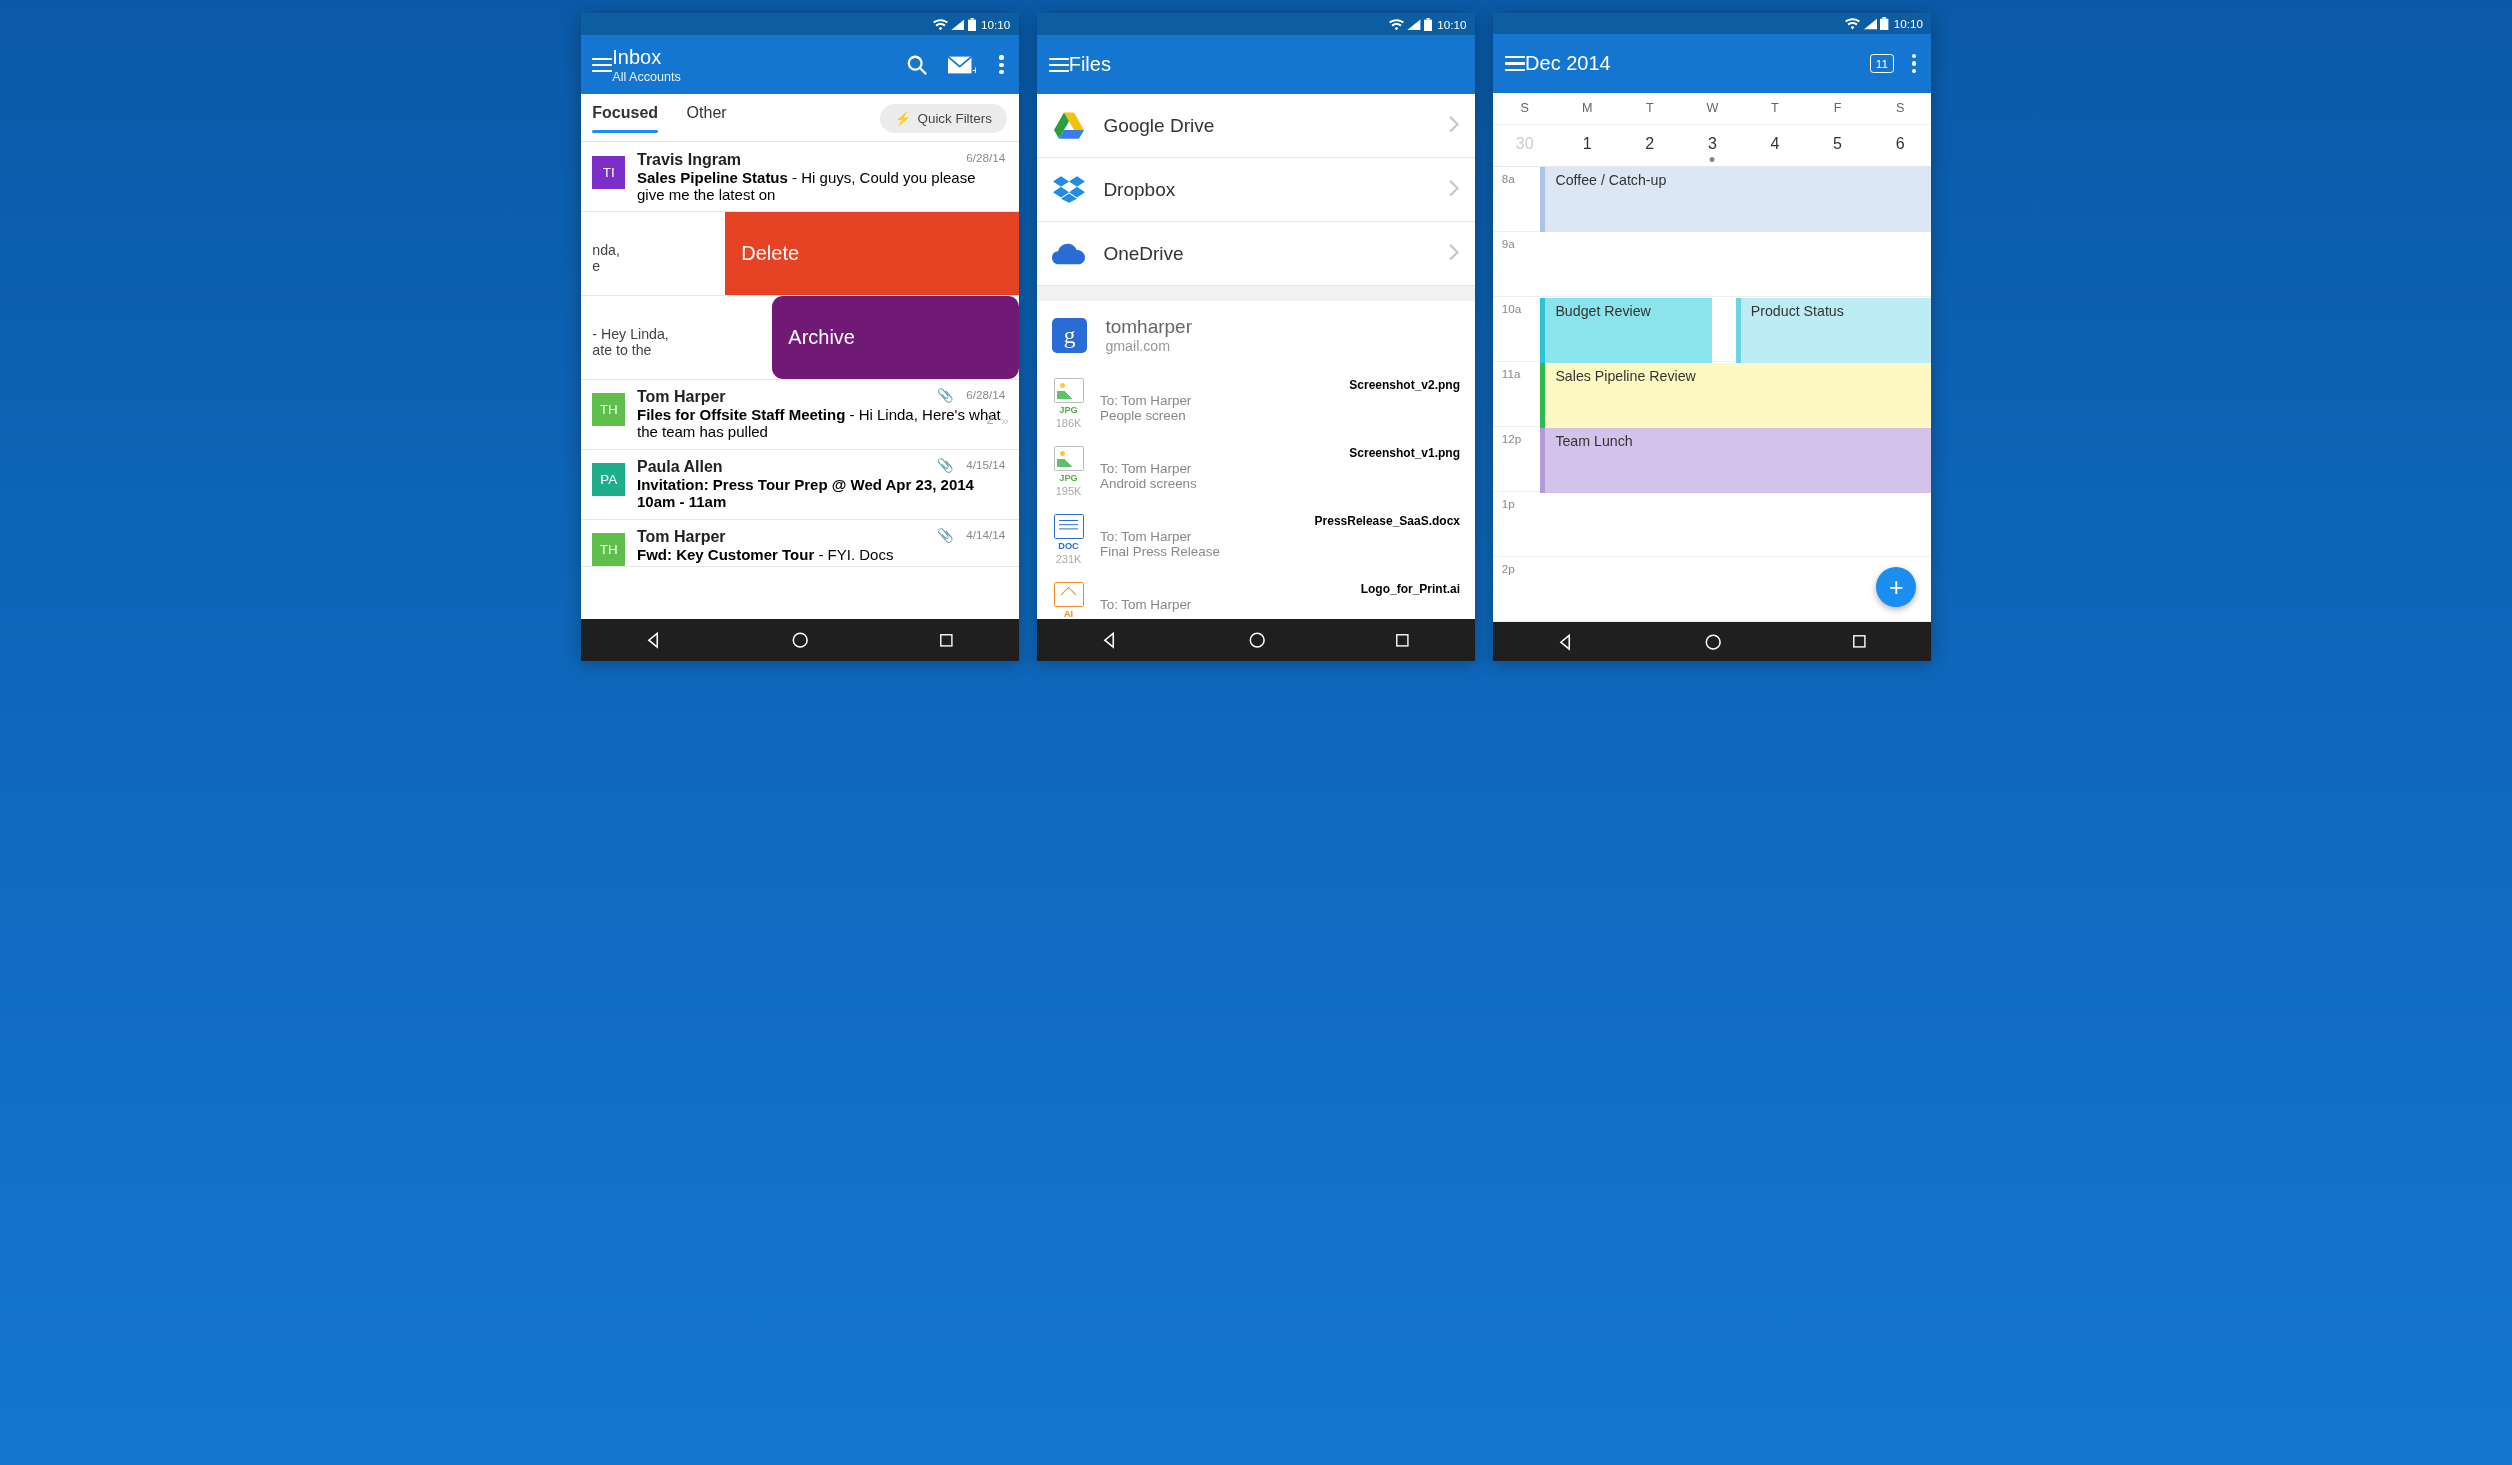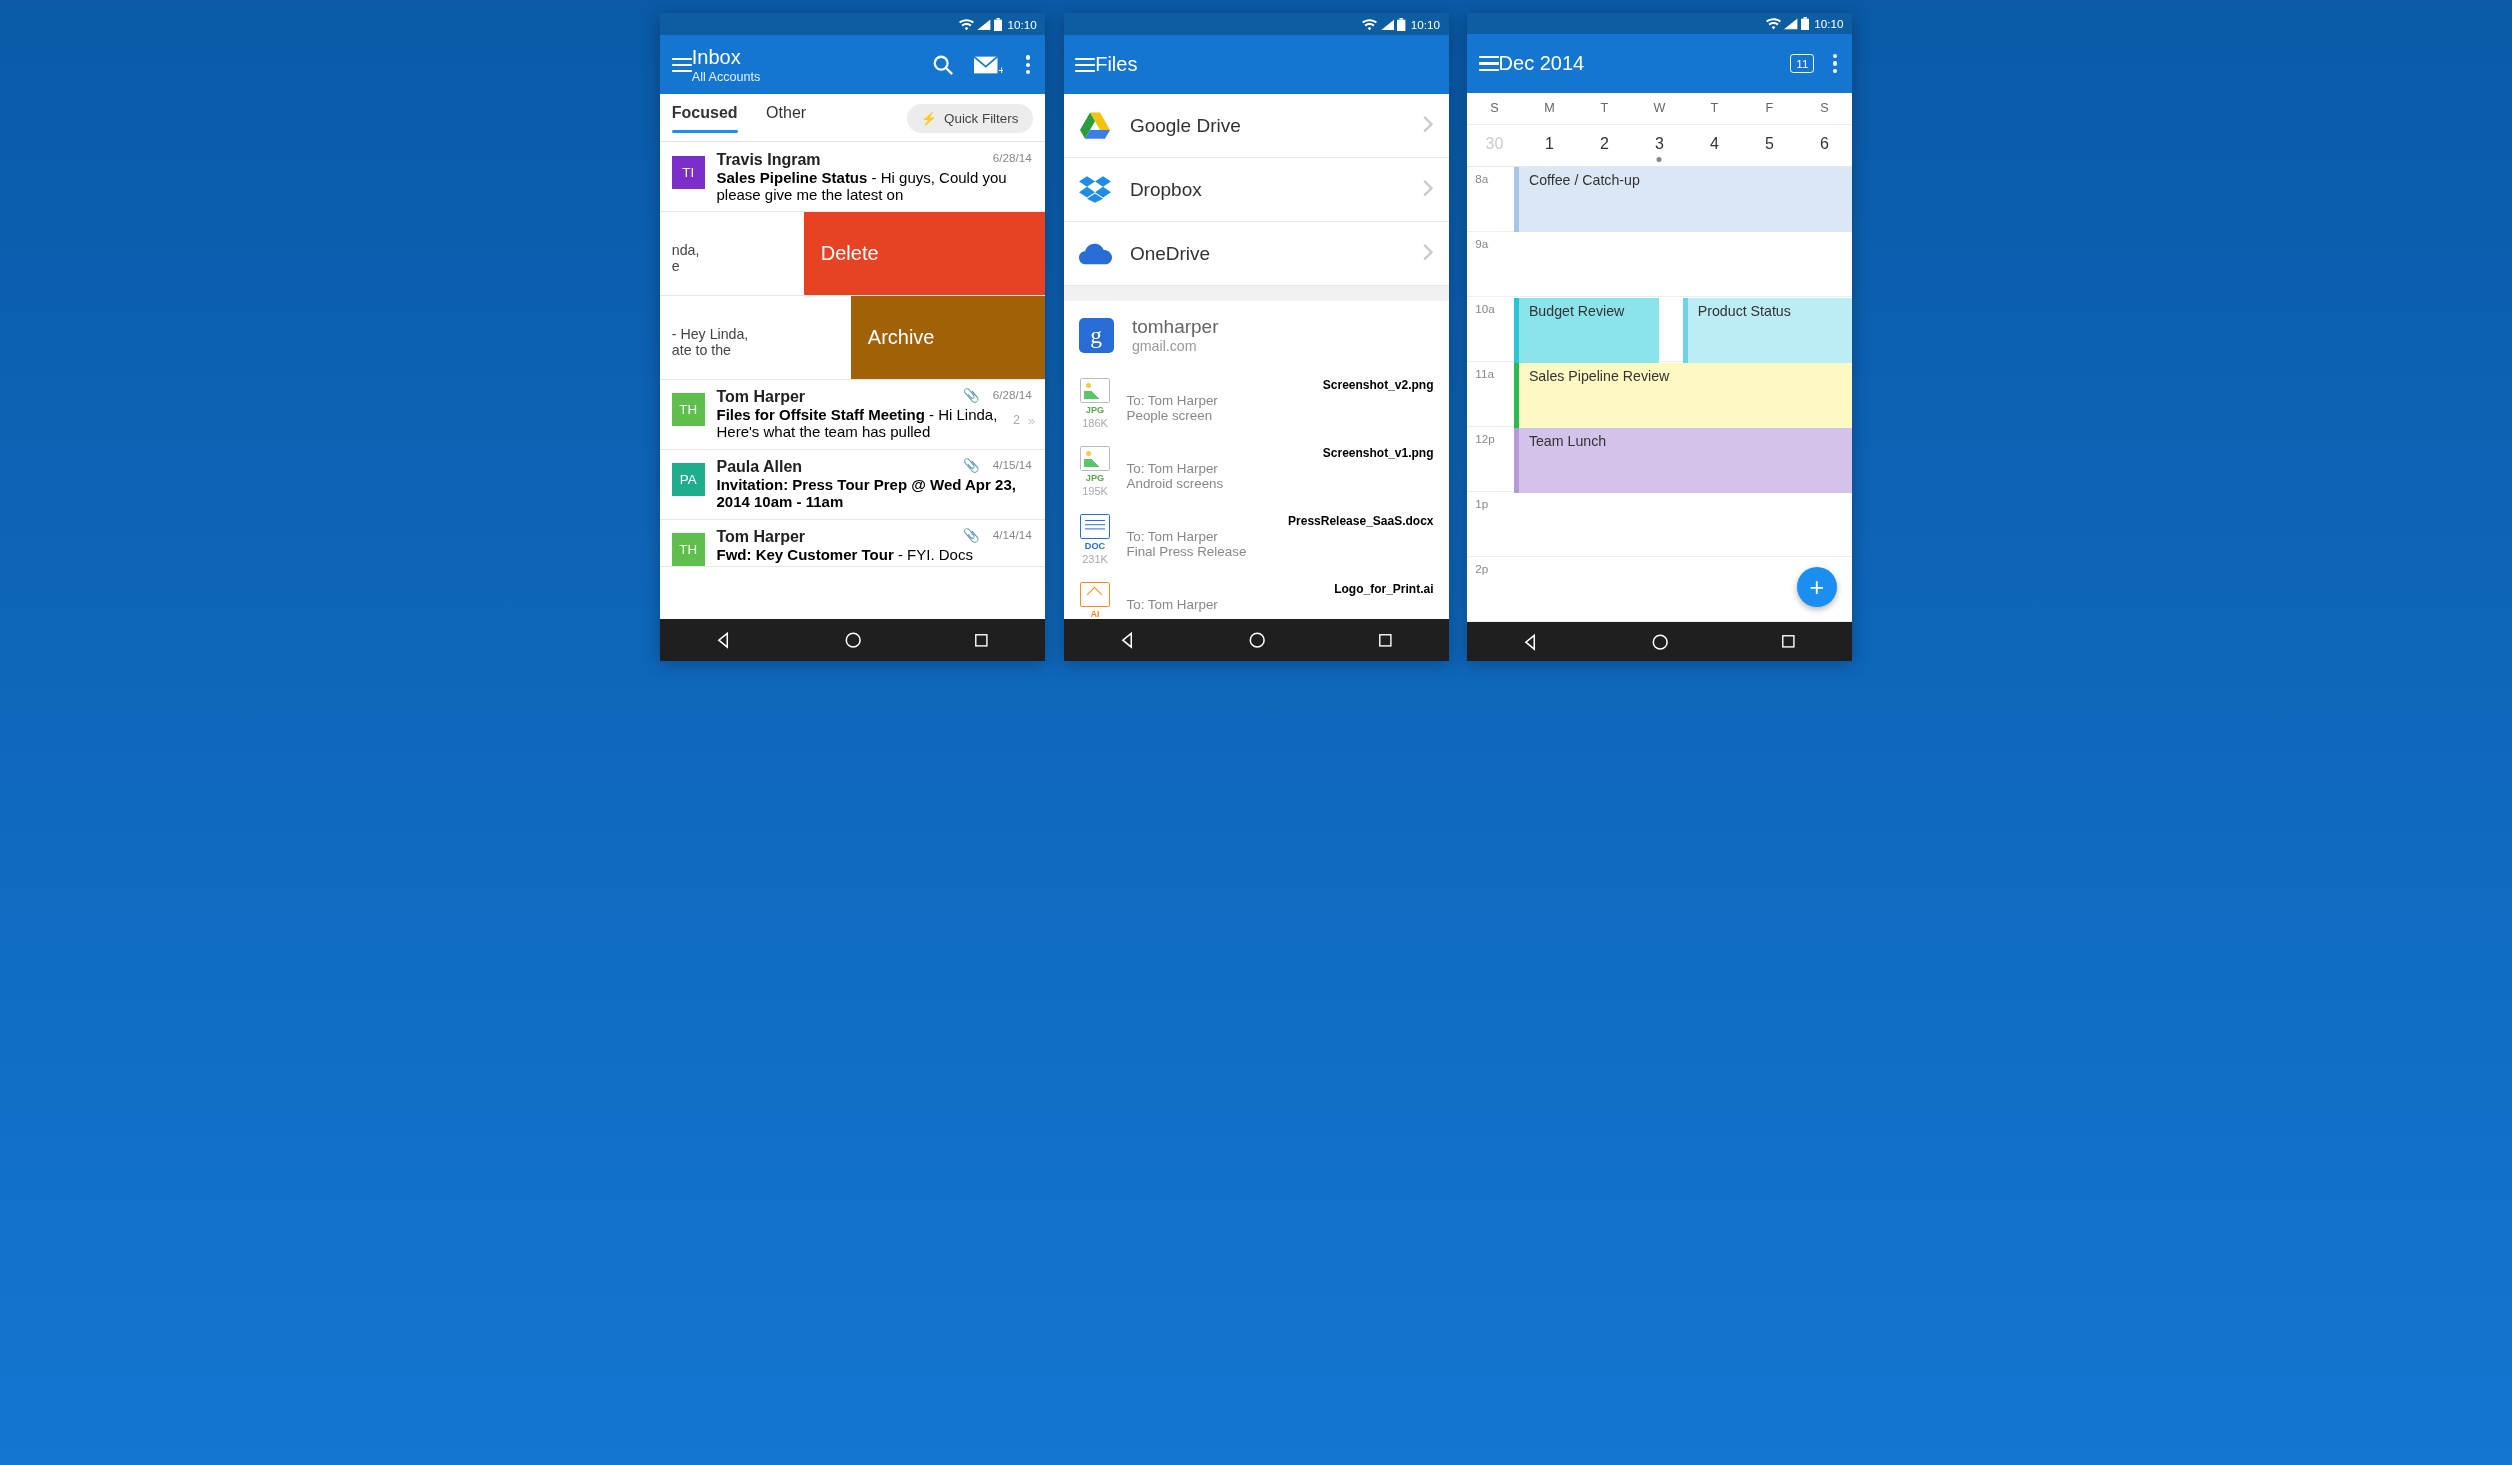--- a/index.html
+++ b/index.html
@@ -7,21 +7,21 @@
     font-family: "Segoe UI", -apple-system, Helvetica, Arial, sans-serif;
     background: linear-gradient(180deg, #0a5aa8 0%, #1476d1 100%);
     display: flex;
     gap: 18.4px;
     padding: 13.4px;
     min-height: 100vh;
     justify-content: center;
     align-items: flex-start;
   }
   .phone {
-    width: 385px;
+    width: 438px;
     background: #fff;
     box-shadow: 0 3.3px 16.7px rgba(0,0,0,0.3);
     display: flex;
     flex-direction: column;
     height: 648px;
     overflow: hidden;
     position: relative;
   }
   
   .statusbar {
@@ -72,21 +72,21 @@
   .subj b{ font-weight:700;}
   .date{ position:absolute; top:8.4px; right:13.4px; font-size:11.7px; color:#888;}
   .attach{ position:absolute; top:8.4px; right:65px; color:#aaa;}
   .count{ position:absolute; top:33px; right:25px; font-size:12.6px; color:#aaa;}
   .chev { position:absolute; top:33px; right:10px; color:#c4c4c4;}
   
   .swiperow{ position:relative; height:84px; border-bottom:0.8px solid #e7e7e7; overflow:hidden;}
   .swipe-under{ position:absolute; left:0; right:0; top:0; bottom:0; padding:6.7px 11.7px; font-size:14.2px; color:#444;}
   .swipe-over{ position:absolute; top:0; bottom:0; color:#fff; font-size:20px; display:flex; align-items:center; padding-left:16.7px;}
   .del{ background:#e64325; left:144px; right:0;}
-  .arc{ background:#a16207; left:191px; right:0;}
+  .arc{ background:#701a75; left:191px; right:0;border-radius:11px;}
   
   .sw-date{ position:absolute; top:8.4px; right:13.4px; font-size:11.7px; color:#888; display:flex; align-items:center; gap:3.3px;}
   .sw-text{ position:absolute; left:11.7px; top:30px; right:13.4px; font-size:14.2px;}
   
   .fs-item{ display:flex; align-items:center; padding:15px 15px; gap:18.4px; border-bottom:0.8px solid #e7e7e7; cursor:pointer;}
   .fs-icon{ width:33px; height:33px; display:flex; align-items:center; justify-content:center;}
   .fs-label{ font-size:19px; color:#333; flex:1;}
   .fs-chev{ color:#c8c8c8;}
   .fs-divider{ height:15px; background:#f1f1f1;}
   .fs-account{ display:flex; align-items:center; gap:18.4px; padding:15px;}

